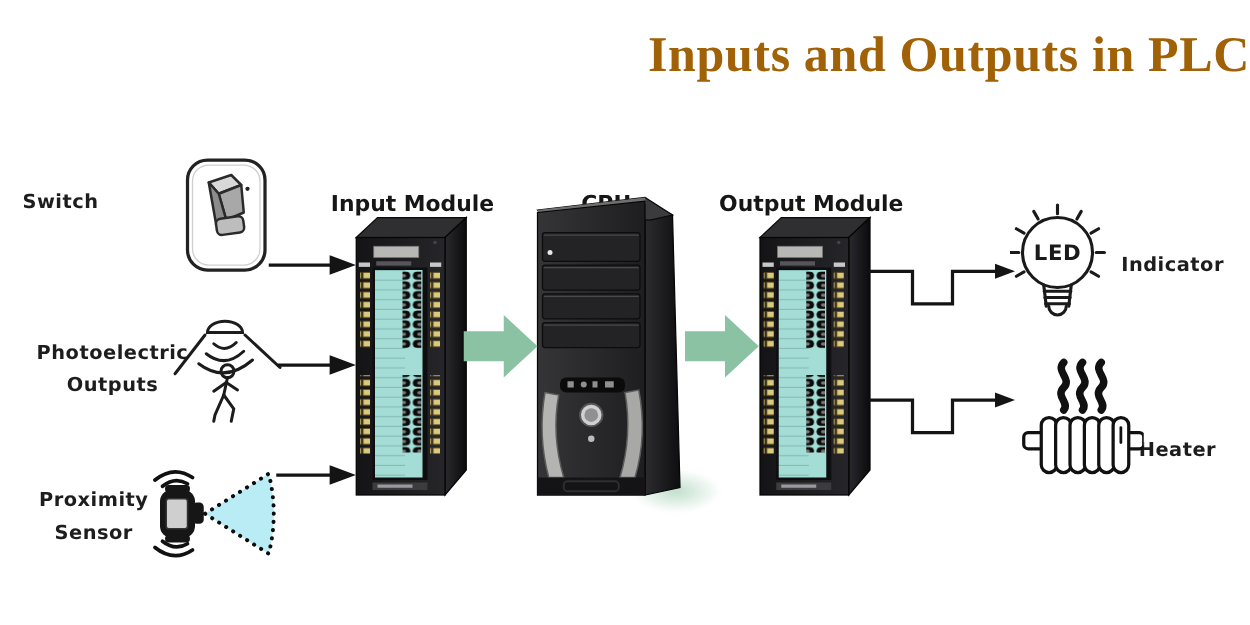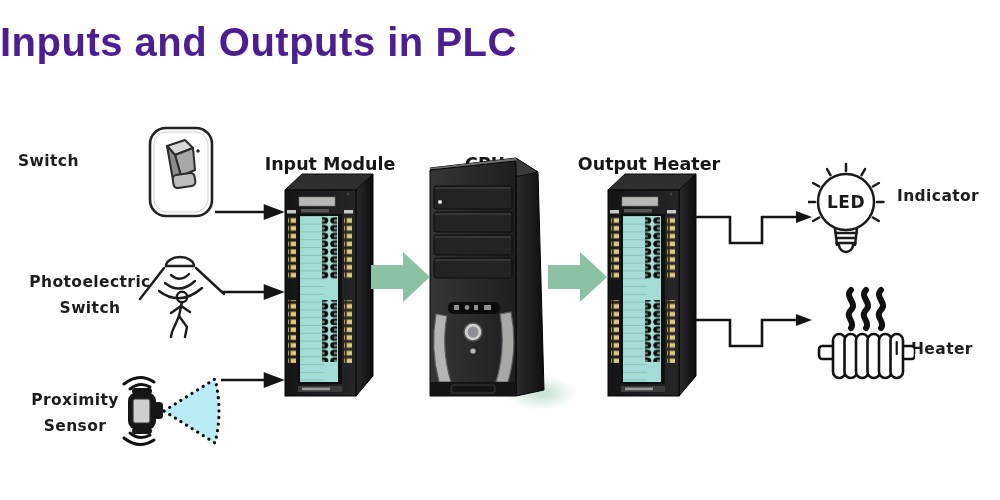--- a/index.html
+++ b/index.html
@@ -1,20 +1,20 @@
 <!DOCTYPE html>
 <html><head>
 <meta charset="utf-8">
 <style>
   html,body{margin:0;padding:0;background:#fff;}
   .canvas{position:relative;width:1000px;height:500px;background:#ffffff;overflow:hidden;
           font-family:"DejaVu Sans","Liberation Sans",sans-serif;}
-  .title{position:absolute;left:0;top:20px;width:1000px;text-align:left;
-         font-size:40px;font-weight:700;color:#4c1d95;letter-spacing:.5px;
-         font-family:Liberation Sans, sans-serif;}
+  .title{position:absolute;left:0;top:20px;width:1000px;text-align:right;
+         font-size:40px;font-weight:700;color:#a16207;letter-spacing:.5px;
+         font-family:Liberation Serif, serif;}
   .stage-label{position:absolute;top:126px;transform:translateX(-50%);
          font-size:17.5px;font-weight:700;color:#161616;white-space:nowrap;margin-top:28px;}
   .dev-label{position:absolute;font-size:15.5px;font-weight:700;color:#1d1d1d;
          letter-spacing:.4px;line-height:1.65;text-align:center;}
   .abs{position:absolute;}
   .shadow-green{position:absolute;left:505px;top:376px;width:72px;height:34px;z-index:1;
          background:radial-gradient(ellipse at center,rgba(140,195,160,.55) 0%,rgba(140,195,160,0) 70%);
          filter:blur(2px);}
   svg{display:block;}
   .z2{z-index:2;} .z3{z-index:3;}
@@ -52,28 +52,28 @@
       <pattern id="termPat" width="8" height="7.8" patternUnits="userSpaceOnUse">
         <rect x="0.5" y="1.1" width="6.5" height="5" fill="#dbc97c" stroke="#57491f" stroke-width="0.7"></rect>
       </pattern>
     </defs>
   </svg>
 
   <div class="title">Inputs and Outputs in PLC</div>
 
   <div class="stage-label" style="left:330px;">Input Module</div>
   <div class="stage-label" style="left:485px;">CPU</div>
-  <div class="stage-label" style="left:649px;">Output Heater</div>
+  <div class="stage-label" style="left:649px;">Output Module</div>
 
   <div class="dev-label" style="left:18px;top:149px;">Switch</div>
-  <div class="dev-label" style="left:15px;top:270px;width:150px;">Photoelectric Switch</div>
+  <div class="dev-label" style="left:15px;top:270px;width:150px;">Photoelectric Outputs</div>
   <div class="dev-label" style="left:15px;top:388px;width:120px;">Proximity Sensor</div>
 
-  <div class="dev-label" style="left:897px;top:184px;">Indicator</div>
-  <div class="dev-label" style="left:911px;top:337px;">Heater</div>
+  <div class="dev-label" style="left:897px;top:200px;">Indicator</div>
+  <div class="dev-label" style="left:911px;top:348px;">Heater</div>
 
   <svg class="abs z3" style="left:145px;top:124px;" width="72" height="98" viewBox="0 0 72 98">
     <rect x="5" y="4" width="62" height="88" rx="16" fill="#fff" stroke="#222" stroke-width="2.6"></rect>
     <rect x="9" y="8" width="54" height="80" rx="13" fill="none" stroke="#cfcfcf" stroke-width="1"></rect>
     <polygon points="22,22 40,16 48,24 30,31" fill="#d8d8d8" stroke="#2a2a2a" stroke-width="2" stroke-linejoin="round"></polygon>
     <polygon points="30,31 48,24 50,46 36,52" fill="#a8a8a8" stroke="#2a2a2a" stroke-width="2" stroke-linejoin="round"></polygon>
     <polygon points="22,22 30,31 36,52 28,56" fill="#8c8c8c" stroke="#2a2a2a" stroke-width="2" stroke-linejoin="round"></polygon>
     <rect x="28" y="50" width="22" height="13" rx="4" fill="#bdbdbd" stroke="#2a2a2a" stroke-width="2" transform="rotate(-8 39 56)"></rect>
     <circle cx="53" cy="27" r="1.7" fill="#222"></circle>
   </svg>

